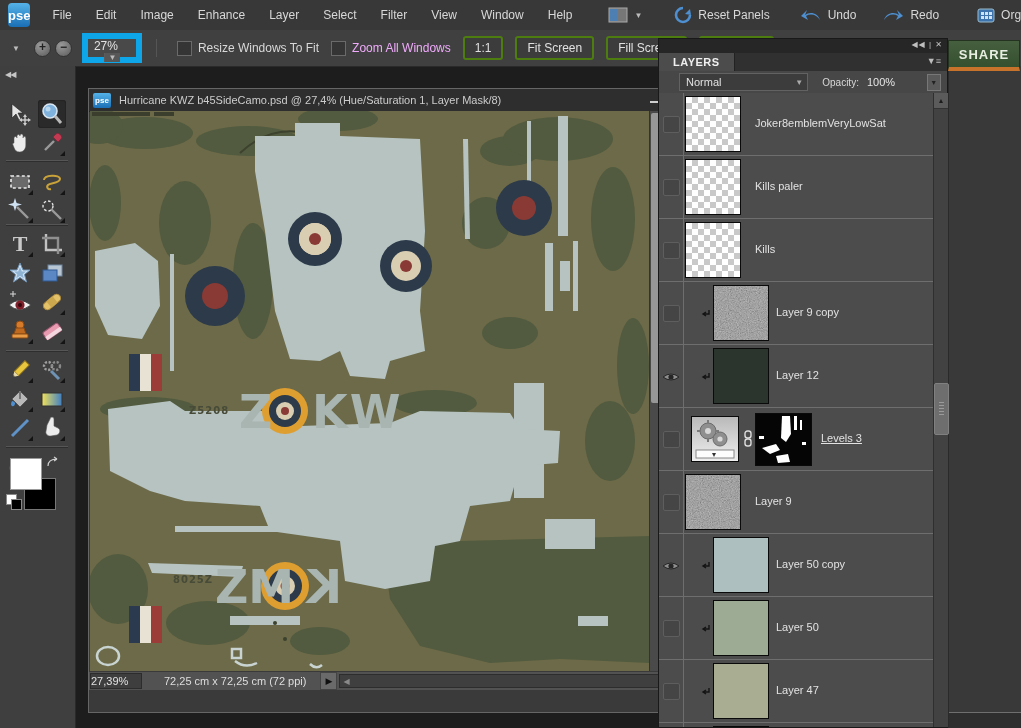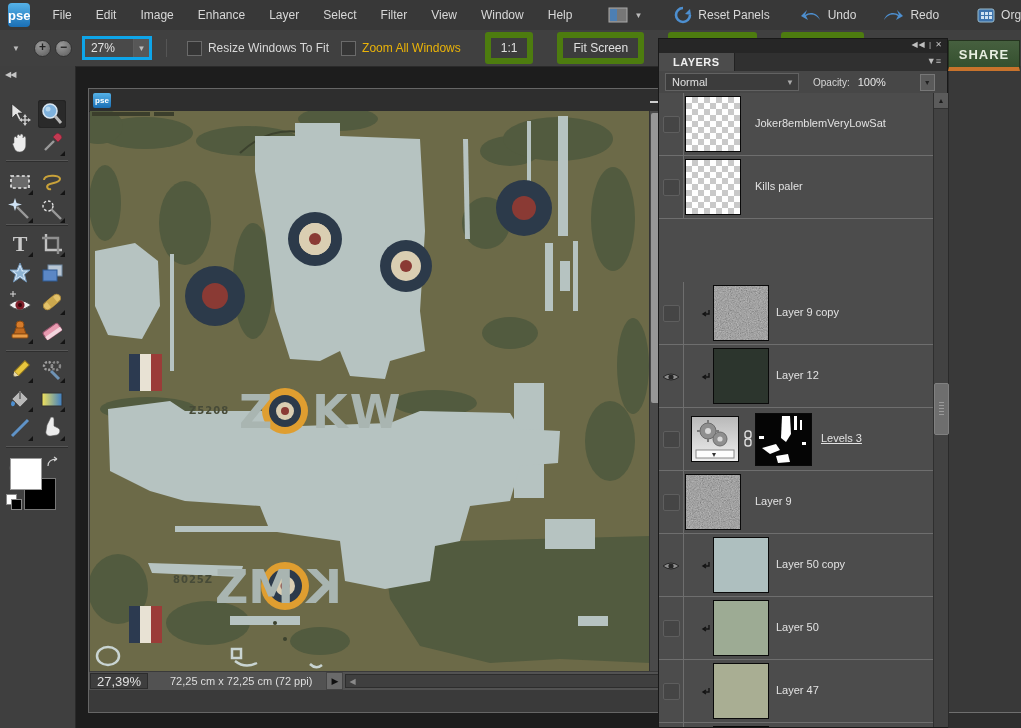--- a/index.html
+++ b/index.html
@@ -15,25 +15,25 @@
             font-size:13px;display:flex;align-items:center;justify-content:center;}
   .menu-item{padding:0 12px;height:30px;display:flex;align-items:center;color:#d8d8d8;cursor:default;}
   .tb-sep{width:1px;height:18px;background:#555;margin:0 8px;}
   .tb-btn{display:flex;align-items:center;gap:6px;padding:0 8px;height:30px;color:#d8d8d8;}
   .minbar{width:9px;height:2px;background:#cfcfcf;}
   
   #optionsbar{left:0;top:30px;width:1021px;height:36px;background:#404040;border-bottom:1px solid #2a2a2a;
               display:flex;align-items:center;}
   .roundbtn{width:15px;height:15px;border-radius:50%;background:radial-gradient(circle at 35% 30%,#9a9a9a,#5c5c5c);
             border:1px solid #333;color:#222;font-size:12px;line-height:13px;text-align:center;font-weight:bold;}
-  .zoom-combo{display:flex;align-items:center;height:18px;border:3px solid #0ea5e9;background:#494949;margin-left:10px;}
+  .zoom-combo{display:flex;align-items:center;height:18px;border:6px solid #0ea5e9;background:#494949;margin-left:10px;flex-direction:column;}
   .zoom-combo .val{width:42px;padding-left:6px;color:#e2e2e2;}
   .combo-arrow{width:15px;height:100%;background:#575757;border-left:1px solid #5c5c5c;display:flex;align-items:center;justify-content:center;color:#bbb;font-size:8px;}
   .chk{width:13px;height:13px;border:1px solid #6a6a6a;background:#353535;margin:0 6px 0 12px;}
-  .opt-btn{height:20px;padding:0 10px;margin-left:24px;border:6px solid #4d7c0f;border-radius:3px;
+  .opt-btn{height:20px;padding:0 10px;margin-left:12px;border:2px solid #4d7c0f;border-radius:3px;
            background:#3c3c3c;color:#e0e0e0;display:flex;align-items:center;font-size:12px;}
   
   #share-btn{left:948px;top:40px;width:70px;height:26px;background:linear-gradient(180deg,#46603f,#35502f);
              border:1px solid #24331f;border-bottom:4px solid #c8732c;color:#e8efe2;font-weight:bold;
              display:flex;align-items:center;justify-content:center;letter-spacing:1px;font-size:13px;z-index:2;}
   
   #toolbox{left:0;top:66px;width:75px;height:662px;background:#3f3f3f;border-right:1px solid #2a2a2a;z-index:1;}
   .collapse-arrows{position:absolute;left:5px;top:4px;color:#c5c5c5;font-size:8px;letter-spacing:-1px;}
   .tool{position:absolute;width:28px;height:28px;display:flex;align-items:center;justify-content:center;}
   .tool.sel{background:#2a2a2a;border-radius:3px;box-shadow:inset 0 0 0 1px #242424;}
@@ -45,36 +45,36 @@
   #docwin{left:88px;top:88px;width:620px;height:625px;background:#3a3a3a;border:1px solid #666;z-index:1;box-sizing:border-box;}
   #doc-titlebar{left:0;top:0;width:100%;height:22px;background:#2e2e2e;display:flex;align-items:center;border-bottom:1px solid #222;}
   .pse-mini{width:18px;height:15px;margin:0 8px 0 4px;border-radius:2px;background:linear-gradient(180deg,#55b2e8,#1a6fb5);
             color:#fff;font-size:8px;font-weight:bold;display:flex;align-items:center;justify-content:center;}
   #doc-title{font-size:11px;color:#cccccc;white-space:nowrap;}
   .doc-ctl{margin-left:auto;display:flex;gap:10px;padding-right:10px;}
   #canvas-wrap{left:1px;top:22px;width:560px;height:560px;overflow:hidden;}
   #doc-vscroll{left:560px;top:22px;width:11px;height:560px;background:#4a4a4a;border-left:1px solid #333;}
   #doc-vscroll .thumbv{position:absolute;left:1px;top:2px;width:9px;height:290px;background:#979797;border-radius:2px;}
   #doc-status{left:0;top:582px;width:618px;height:18px;background:#525252;display:flex;align-items:center;border-top:1px solid #3a3a3a;}
-  .status-zoom{width:50px;height:14px;background:#3e3e3e;border:1px solid #2c2c2c;color:#e0e0e0;font-size:13px;
-               display:flex;align-items:center;padding-left:6px;margin-left:1px;}
+  .status-zoom{width:50px;height:14px;background:#3e3e3e;border:1px solid #2c2c2c;color:#e0e0e0;font-size:11px;
+               display:flex;align-items:center;padding-left:0;margin-left:1px;}
   .status-dims{font-size:11px;color:#dedede;margin-left:22px;}
   .status-play{width:15px;height:16px;margin-left:14px;background:#6a6a6a;display:flex;align-items:center;justify-content:center;color:#101010;font-size:9px;border:1px solid #444;}
   .hscroll{height:12px;background:#3f3f3f;border:1px solid #2d2d2d;flex:1;margin:0 4px 0 2px;display:flex;align-items:center;justify-content:space-between;}
   .hscroll span{color:#8a8a8a;font-size:8px;padding:0 3px;}
   
   #layers-panel{left:658px;top:38px;width:290px;height:690px;background:#4c4c4c;z-index:3;border:1px solid #191919;box-sizing:border-box;}
   #lp-header{left:0;top:0;width:100%;height:14px;background:#262626;}
   #lp-header .hdr-icons{position:absolute;right:4px;top:1px;color:#c0c0c0;font-size:8px;letter-spacing:1px;}
   #lp-tabs{left:0;top:14px;width:100%;height:18px;background:#303030;}
   #lp-tab-layers{position:absolute;left:0;top:0;height:18px;padding:0 14px;background:#4c4c4c;color:#f0f0f0;
                  font-weight:bold;font-size:11px;display:flex;align-items:center;letter-spacing:.5px;border-right:1px solid #222;}
   #lp-menu-icon{position:absolute;right:6px;top:3px;color:#bdbdbd;font-size:9px;}
   #lp-controls{left:0;top:32px;width:100%;height:22px;background:#474747;border-bottom:1px solid #2f2f2f;display:flex;align-items:center;}
-  .blend-select{width:122px;height:16px;margin-left:6px;border:1px solid #626262;background:#3c3c3c;display:flex;align-items:center;justify-content:space-between;color:#e0e0e0;font-size:11px;padding:0 4px 0 6px;}
+  .blend-select{width:122px;height:16px;margin-left:20px;border:1px solid #626262;background:#3c3c3c;display:flex;align-items:center;justify-content:space-between;color:#e0e0e0;font-size:11px;padding:0 4px 0 6px;}
   .blend-select .car{font-size:8px;color:#aaa;}
   .op-label{margin-left:14px;font-size:10px;color:#d8d8d8;}
   .op-value{margin-left:8px;font-size:11px;color:#e6e6e6;width:62px;}
   .op-drop{width:13px;height:15px;background:#5a5a5a;border:1px solid #777;display:flex;align-items:center;justify-content:center;font-size:7px;color:#222;margin-right:6px;}
   #lp-rows{left:0;top:54px;width:274px;height:634px;background:#4c4c4c;overflow:hidden;}
   .layer-row{position:absolute;left:0;width:274px;height:62px;border-bottom:1px solid #6e6e6e;}
   .vis-cell{position:absolute;left:0;top:0;width:24px;height:62px;border-right:1px solid #6e6e6e;}
   .vis-box{position:absolute;left:4px;top:23px;width:15px;height:15px;border:1px solid #5e5e5e;background:#454545;border-radius:2px;}
   .eye{position:absolute;left:3px;top:26px;}
   .thumb{position:absolute;top:3px;width:56px;height:56px;border:1px solid #0a0a0a;box-sizing:border-box;}
@@ -164,21 +164,21 @@
     <div class="roundbtn" style="margin-left:14px">+</div>
     <div class="roundbtn" style="margin-left:4px">−</div>
     <div class="zoom-combo">
       <div class="val">27%</div>
       <div class="combo-arrow">▼</div>
     </div>
     <div class="tb-sep" style="margin-left:14px"></div>
     <div class="chk"></div>
     <span style="font-size:12px;color:#d8d8d8">Resize Windows To Fit</span>
     <div class="chk"></div>
-    <span style="font-size:12px;color:#eab308">Zoom All Windows</span>
+    <span style="font-size:12px;color:#f0abfc">Zoom All Windows</span>
     <div class="opt-btn">1:1</div>
     <div class="opt-btn">Fit Screen</div>
     <div class="opt-btn">Fill Screen</div>
     <div class="opt-btn">Print Size</div>
   </div>
 
   <div class="abs" id="share-btn">SHARE</div>
 
   <div class="abs" id="toolbox">
     <div class="collapse-arrows">◀◀</div>
@@ -368,20 +368,21 @@
     </div>
     <div class="swatch" style="left:24px;top:412px;width:30px;height:30px;background:#000;border-color:#777"></div>
     <div class="swatch" style="left:10px;top:392px;width:30px;height:30px;background:#fff;border-color:#999"></div>
     <div class="swatch" style="left:6px;top:428px;width:9px;height:9px;background:#fff;border-color:#888"></div>
     <div class="swatch" style="left:11px;top:433px;width:9px;height:9px;background:#000;border-color:#888"></div>
   </div>
 
   <div class="abs" id="docwin">
     <div class="abs" id="doc-titlebar">
       <div class="pse-mini">pse</div>
+      <span id="doc-title">Hurricane KWZ b45SideCamo.psd @ 27,4% (Hue/Saturation 1, Layer Mask/8)</span>
       <div class="doc-ctl">
         <div class="minbar" style="margin-top:8px"></div>
         <div style="width:9px;height:8px;border:1px solid #cfcfcf;margin-top:3px"></div>
         <span style="color:#cfcfcf;font-size:12px;line-height:14px">×</span>
       </div>
     </div>
 
     <div class="abs" id="canvas-wrap">
       <svg width="560" height="560" viewBox="0 0 560 560">
 
@@ -535,20 +536,27 @@
       </div>
 
       <div class="layer-row" style="top:63px">
         <div class="vis-cell">
             <div class="vis-box"></div>
           </div>
         <div class="thumb checker" style="left:26px"></div>
         <span class="lname" style="left:96px">Kills paler</span>
       </div>
 
+      <div class="layer-row" style="top:126px">
+        <div class="vis-cell">
+            <div class="vis-box"></div>
+          </div>
+        <div class="thumb checker" style="left:26px"></div>
+        <span class="lname" style="left:96px">Kills</span>
+      </div>
 
       <div class="layer-row" style="top:189px">
         <div class="vis-cell">
             <div class="vis-box"></div>
           </div>
         <div class="clip-arrow">
           <svg width="10" height="10">
               <path d="M8 1 V5 H3 M5 3 L2 5 L5 7" fill="none" stroke="#141414" stroke-width="1.4"></path>
             </svg>
         </div>

